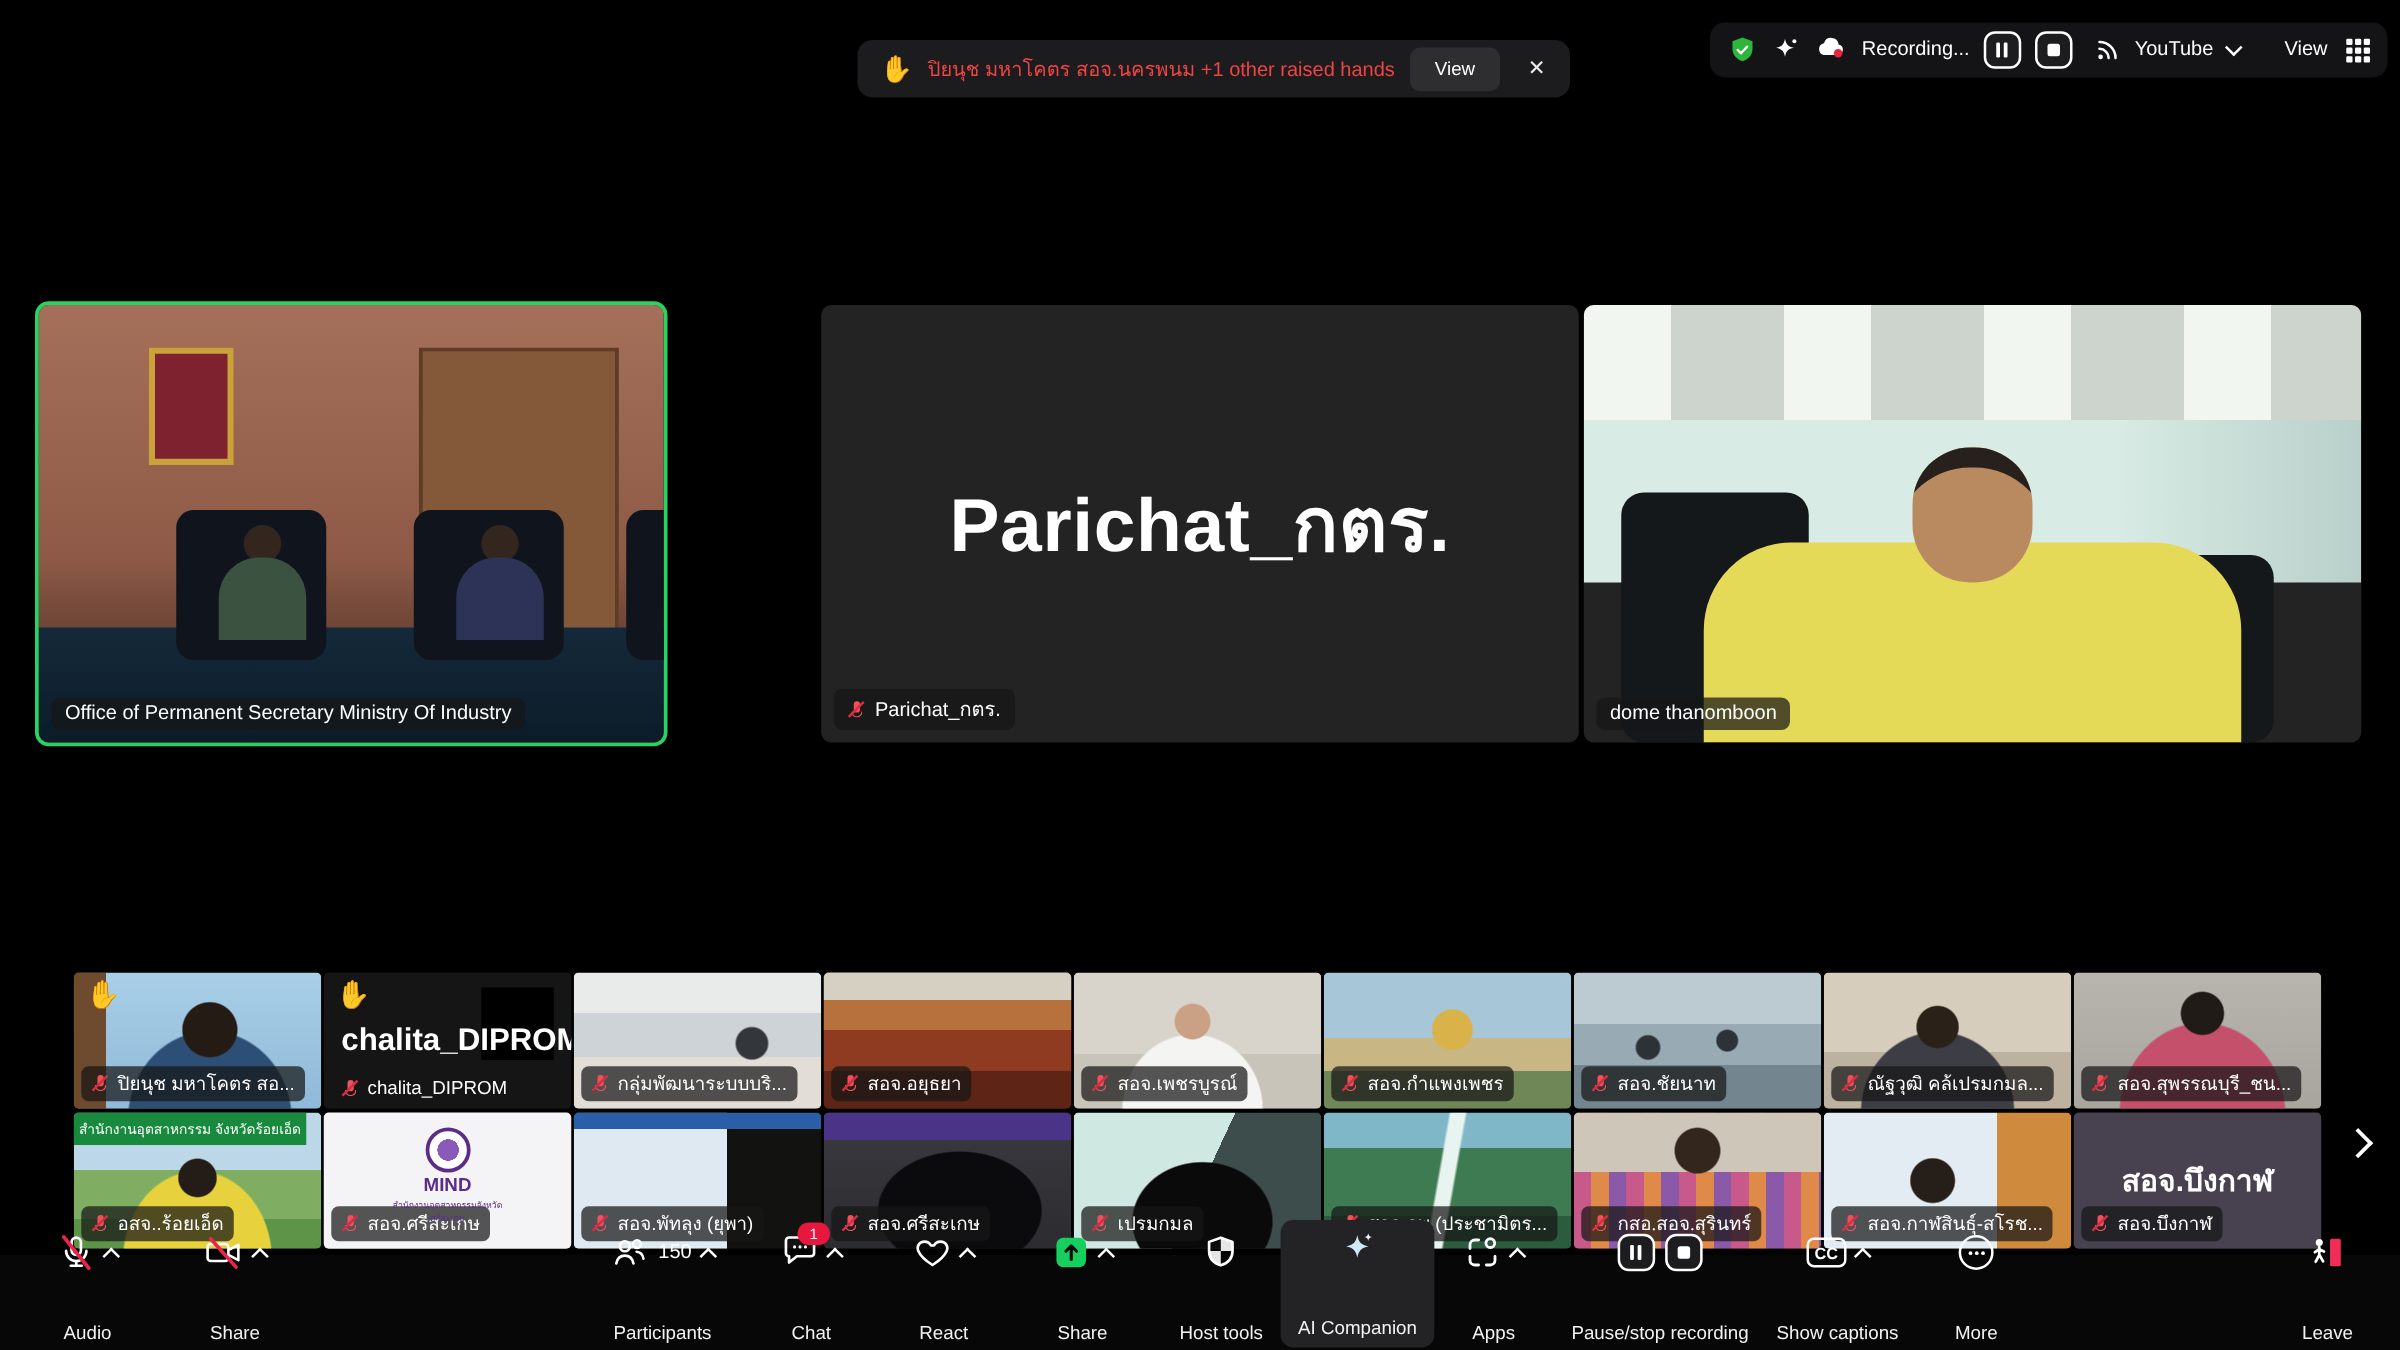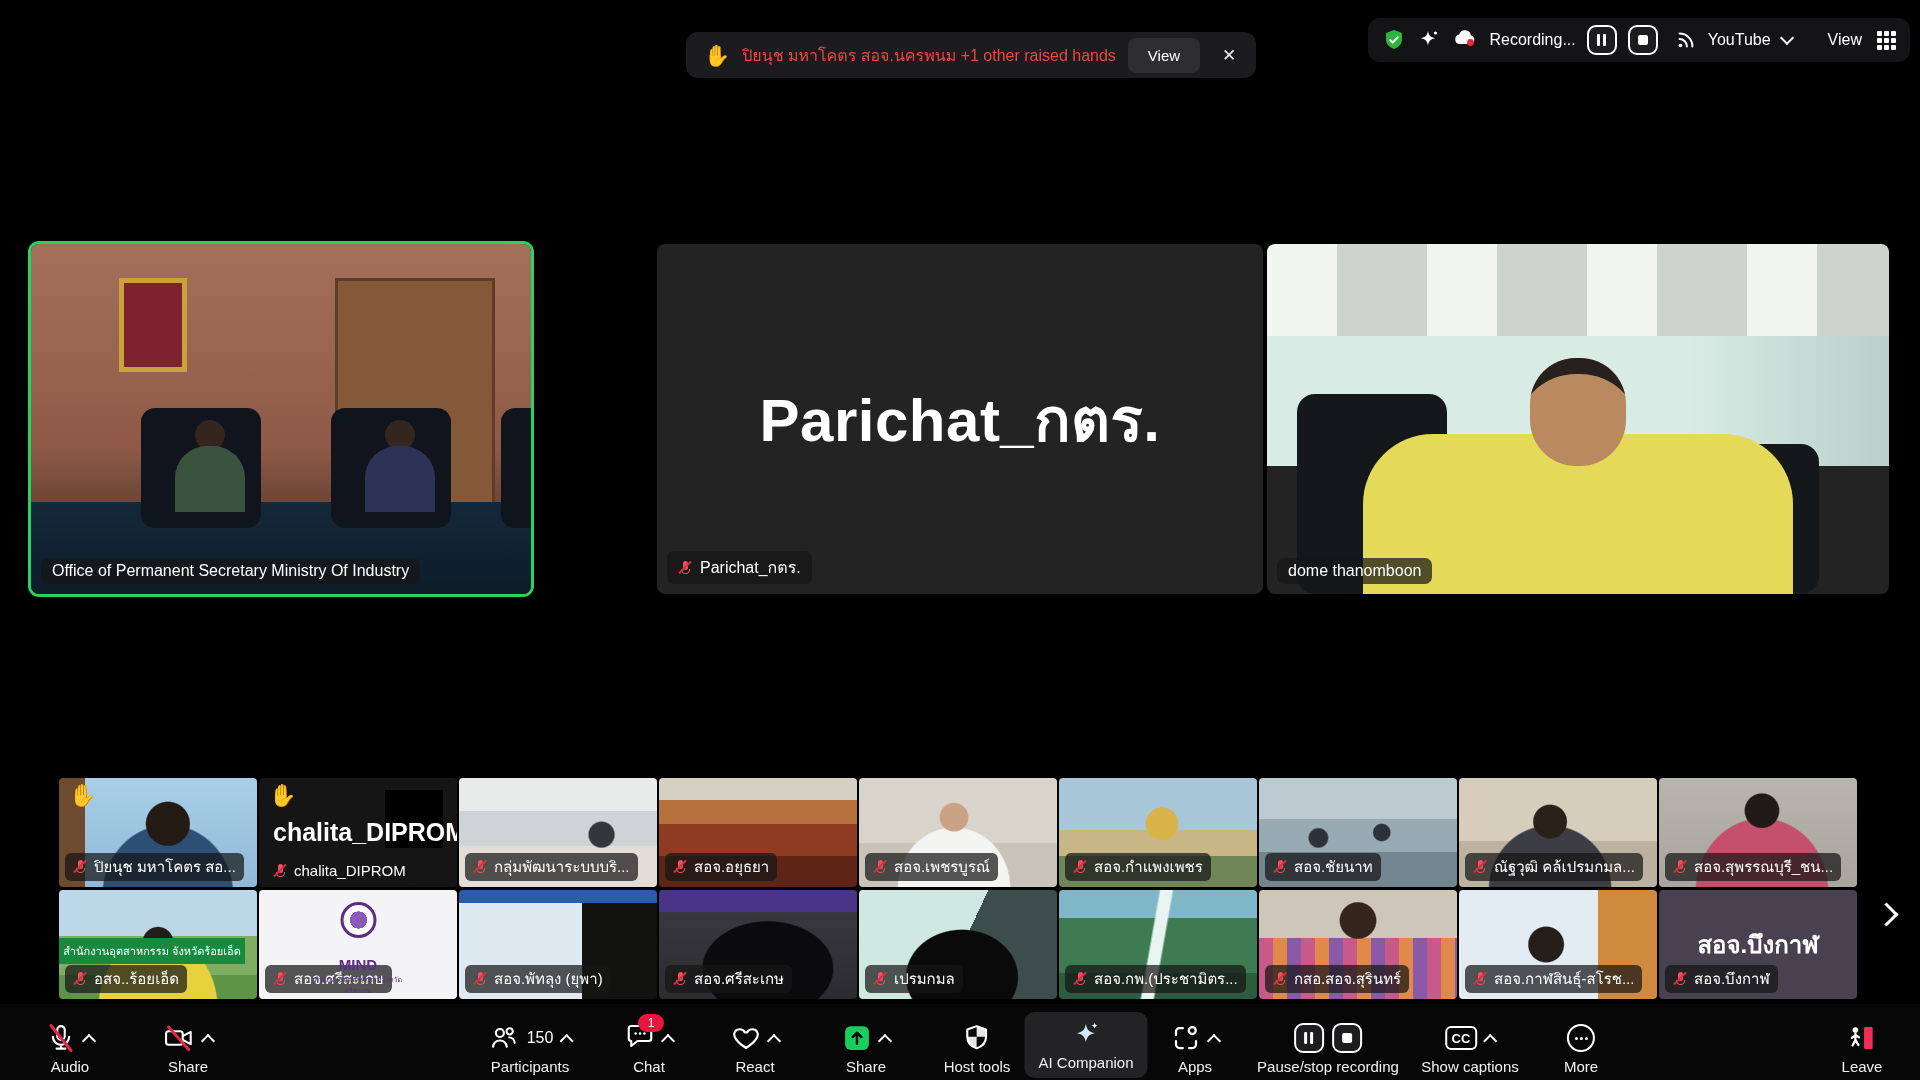--- a/index.html
+++ b/index.html
@@ -74,26 +74,26 @@
   .trow{position:absolute;left:59px;display:flex;gap:2px;}
   #trow1{top:778px;} #trow2{top:890px;}
   .thumb{position:relative;width:198px;height:109px;border-radius:4px;overflow:hidden;background:#202020;flex:0 0 auto;}
   .thumb .pill{left:6px;bottom:6px;font-size:15px;padding:2px 8px;border-radius:6px;gap:6px;max-width:184px;overflow:hidden;}
   .thumb .hand{position:absolute;left:10px;top:5px;font-size:22px;color:#f2a33c;z-index:3;}
   .bigname{position:absolute;left:14px;top:40px;font-size:25px;font-weight:bold;color:#fff;z-index:2;}
   .blackrect{position:absolute;right:14px;top:12px;width:58px;height:58px;background:#000;}
   .centername{position:absolute;inset:0;display:flex;align-items:center;justify-content:center;
               font-size:24px;font-weight:bold;color:#fff;}
   .banner{position:absolute;left:0;right:12px;top:0;height:26px;background:#178a3d;color:#fff;font-size:11px;
-          display:flex;align-items:center;justify-content:center;white-space:nowrap;overflow:hidden;z-index:2;margin-top:48px;}
+          display:flex;align-items:center;justify-content:center;white-space:nowrap;overflow:hidden;z-index:2;}
   .pbanner{position:absolute;left:0;right:0;top:0;height:22px;background:#4a3488;z-index:2;}
   .mindlogo{position:absolute;left:50%;top:12px;transform:translateX(-50%);text-align:center;z-index:2;}
   .mindlogo .ring{width:30px;height:30px;border:3px solid #5b2d86;border-radius:50%;margin:0 auto;
                   background:radial-gradient(circle,#8a5ab8 0 40%,#fff 41%);}
-  .mindlogo .mtxt{color:#5b2d86;font-weight:bold;font-size:15px;margin-top:18px;}
+  .mindlogo .mtxt{color:#5b2d86;font-weight:bold;font-size:15px;margin-top:2px;}
   .mindlogo .stxt{color:#5b2d86;font-size:7px;margin-top:1px;}
 
   
   .s-r1t1{background:linear-gradient(90deg,#6e4a2e 0 13%,rgba(0,0,0,0) 13%),
           radial-gradient(circle at 55% 42%,#241b15 0 17%,rgba(0,0,0,0) 18%),
           radial-gradient(ellipse at 55% 108%,#2d4f76 0 42%,rgba(0,0,0,0) 43%),
           linear-gradient(#a9cfe7,#8fb9d8);}
   .s-r1t2{background:#151515;}
   .s-r1t3{background:radial-gradient(circle at 72% 52%,#33373b 0 8%,rgba(0,0,0,0) 9%),
           linear-gradient(180deg,#e9eaea 0 30%,#cdd3d6 30% 62%,#e2ded7 62%);}
@@ -134,21 +134,21 @@
   
   .pager{position:absolute;left:1868px;top:892px;width:36px;height:44px;display:flex;align-items:center;
          justify-content:center;cursor:pointer;}
   .pager .chevbig{width:14px;height:14px;border-right:3px solid #fff;border-bottom:3px solid #fff;transform:rotate(-45deg);}
 
   
   .toolbar{position:absolute;left:0;right:0;bottom:0;height:76px;background:#070707;}
   .titem{position:absolute;bottom:5px;transform:translateX(-50%);display:flex;flex-direction:column;
          align-items:center;gap:3px;cursor:pointer;}
   .titem .irow{display:flex;align-items:center;gap:8px;height:34px;}
-  .titem .tlabel{font-size:15px;color:#f2f2f2;white-space:nowrap;}
+  .titem .tlabel{font-size:15px;color:#f2f2f2;white-space:nowrap;margin-top:36px;}
   .titem.ai{background:#232326;border-radius:10px;padding:5px 14px 7px;bottom:2px;}
   .cnt{font-size:16px;color:#fff;}
   .badge{position:absolute;top:-7px;right:-9px;min-width:18px;height:18px;border-radius:9px;background:#e8173d;
          color:#fff;font-size:12px;display:flex;align-items:center;justify-content:center;padding:0 4px;}
   .iconwrap{position:relative;}
   .ccbox{width:32px;height:24px;border:2px solid #fff;border-radius:6px;display:flex;align-items:center;
          justify-content:center;font-size:13px;font-weight:bold;color:#fff;box-sizing:border-box;}
   .morecirc{width:28px;height:28px;border:2px solid #fff;border-radius:50%;display:flex;align-items:center;
             justify-content:center;gap:2px;box-sizing:border-box;}
   .morecirc i{width:3px;height:3px;background:#fff;border-radius:50%;}

